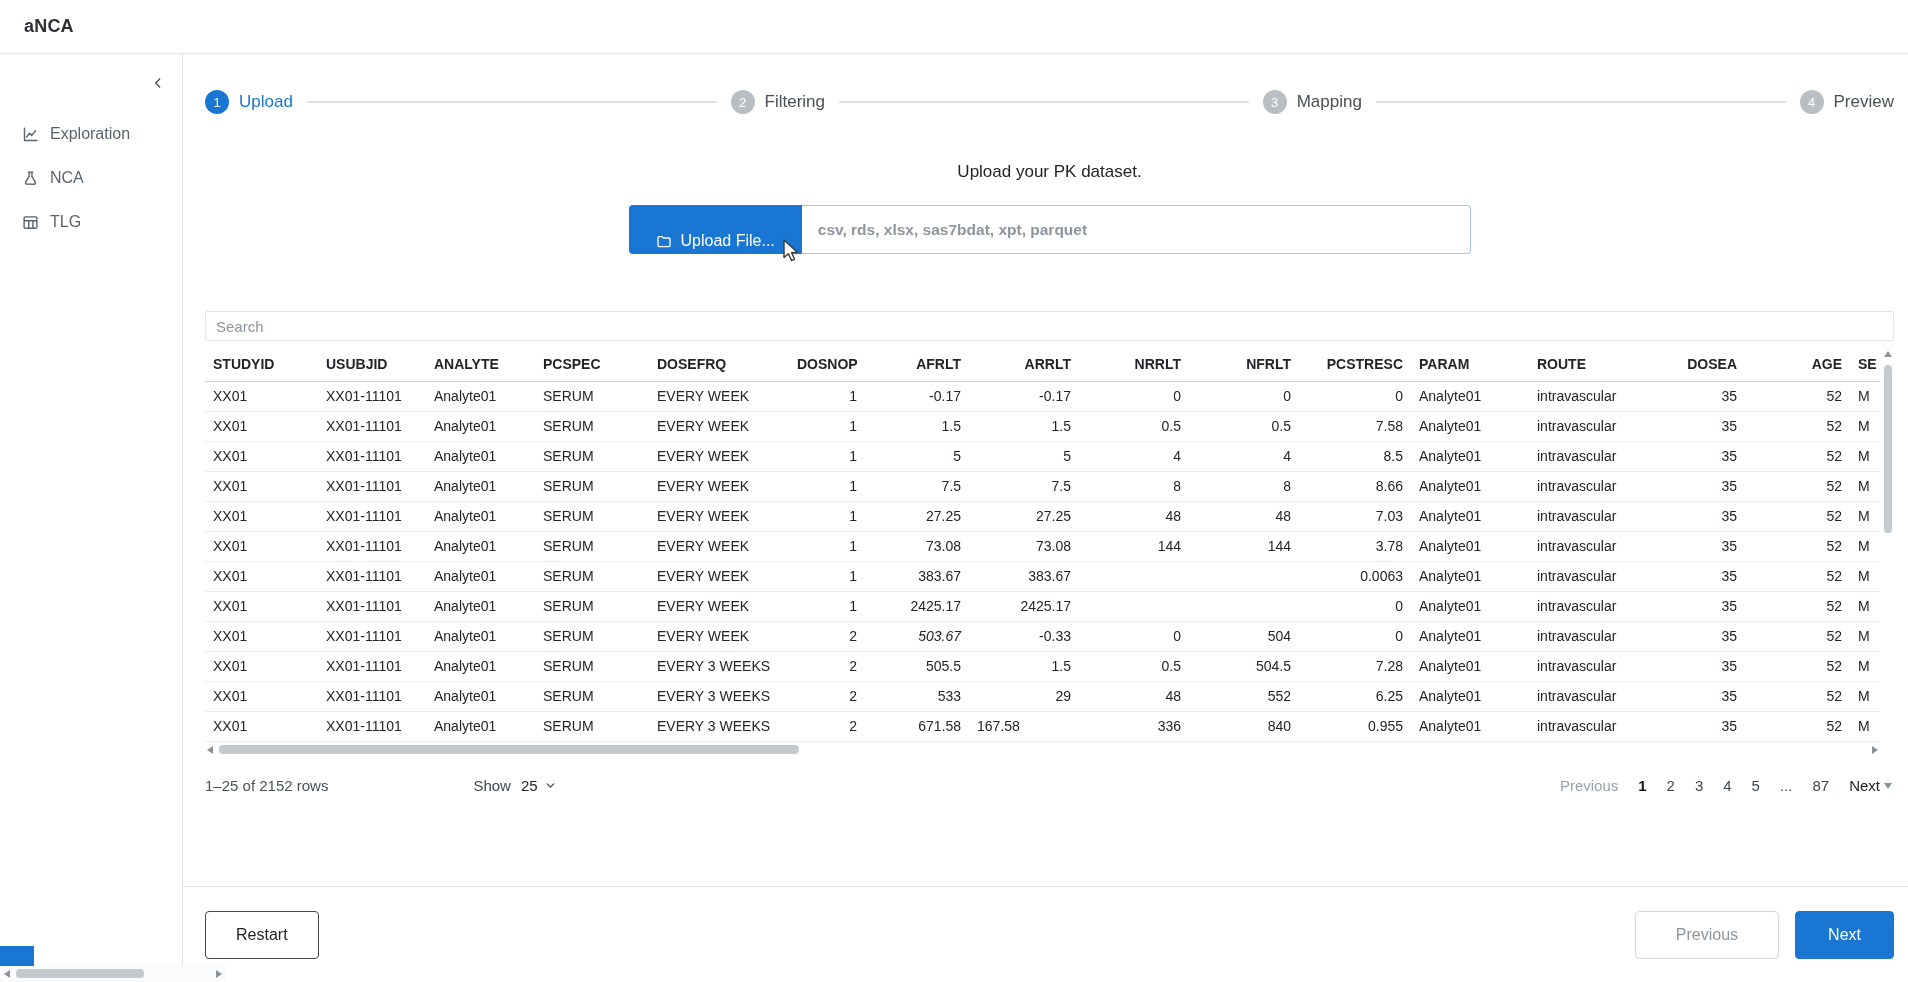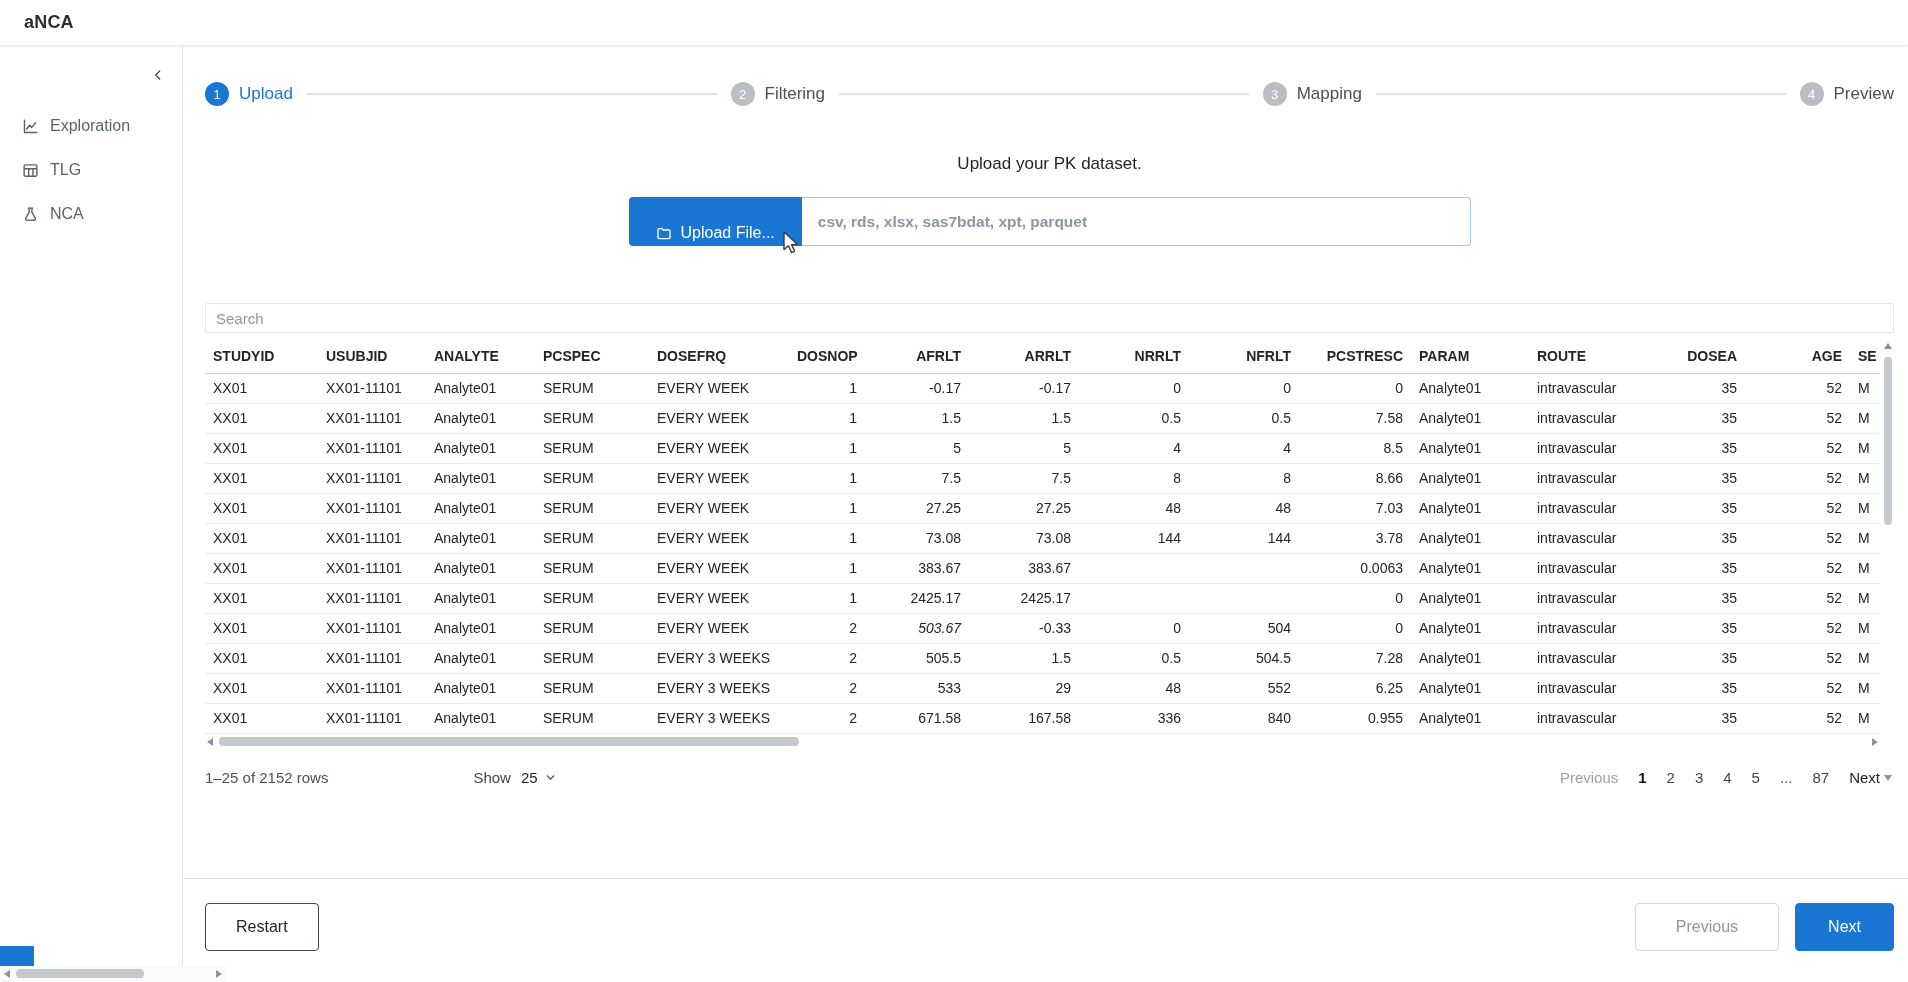--- a/index.html
+++ b/index.html
@@ -9,21 +9,21 @@
     background: #fff; color: #212529; overflow: hidden; position: relative;
   }
   :root {
     --accent: #1976d2;
     --border: #dee2e6;
     --muted: #6c757d;
     --step-inactive: #b8bec4;
   }
 
   
-  .topbar { height: 46px; background:#fff; display:flex; align-items:center; justify-content:space-between;
+  .topbar { height: 54px; background:#fff; display:flex; align-items:center; justify-content:space-between;
     padding: 0 10px 0 24px; border-bottom: 1px solid #e4e8ec; box-shadow: 0 1px 2px rgba(0,0,0,.03);
     position: relative; z-index: 3; }
   .brand { font-size: 18px; font-weight: 600; color:#2b2f33; letter-spacing:.2px; }
   .topbar-right { display:flex; align-items:center; gap:6px; }
   .project-input { width: 330px; height: 40px; border:1px solid #cfd4d9; border-radius:3px; padding:0 12px;
     font-size:15px; color:#212529; font-family:inherit; outline:none; }
   .project-input::placeholder { color:#8d959e; }
   .file-icon { display:flex; color:#3f474e; cursor:pointer; }
 
   
@@ -136,35 +136,35 @@
         <span class="icn">
           <svg viewBox="0 0 24 24" width="17" height="17" fill="none" stroke="currentColor" stroke-width="2" stroke-linecap="round" stroke-linejoin="round">
             <path d="M3.5 3v17.5H21"></path>
               <path d="M6.5 15.5l4.2-5.2 3 3.2 5.3-6.8"></path>
           </svg>
         </span>
         <span>Exploration</span>
       </div>
       <div class="nav-item">
         <span class="icn">
+          <svg viewBox="0 0 24 24" width="17" height="17" fill="none" stroke="currentColor" stroke-width="2" stroke-linecap="round" stroke-linejoin="round">
+            <path d="M9 3h6"></path>
+              <path d="M10 3v6l-4.8 8.2A2 2 0 0 0 7 20h10a2 2 0 0 0 1.8-2.8L14 9V3"></path>
+          </svg>
+        </span>
+        <span>NCA</span>
+      </div>
+      <div class="nav-item">
+        <span class="icn">
           <svg viewBox="0 0 24 24" width="17" height="17" fill="none" stroke="currentColor" stroke-width="2" stroke-linejoin="round">
             <rect x="3" y="4" width="18" height="16" rx="1.5"></rect>
               <path d="M3 9.5h18M9.5 9.5V20M15.5 9.5V20"></path>
           </svg>
         </span>
         <span>TLG</span>
-      </div>
-      <div class="nav-item">
-        <span class="icn">
-          <svg viewBox="0 0 24 24" width="17" height="17" fill="none" stroke="currentColor" stroke-width="2" stroke-linecap="round" stroke-linejoin="round">
-            <path d="M9 3h6"></path>
-              <path d="M10 3v6l-4.8 8.2A2 2 0 0 0 7 20h10a2 2 0 0 0 1.8-2.8L14 9V3"></path>
-          </svg>
-        </span>
-        <span>NCA</span>
       </div>
     </nav>
   </aside>
 
   <main class="main">
 
     <div class="stepper">
       <div class="step active">
         <span class="step-circle">1</span>
         <span class="step-label">Upload</span>
@@ -430,21 +430,21 @@
                 <td style="text-align: left;">M</td>
               </tr>
               <tr>
                 <td style="text-align: left;">XX01</td>
                 <td style="text-align: left;">XX01-11101</td>
                 <td style="text-align: left;">Analyte01</td>
                 <td style="text-align: left;">SERUM</td>
                 <td style="text-align: left;">EVERY 3 WEEKS</td>
                 <td style="text-align: right;">2</td>
                 <td style="text-align: right;">671.58</td>
-                <td style="text-align: right;">167.58</td>
+                <td style="">167.58</td>
                 <td style="text-align: right;">336</td>
                 <td style="text-align: right;">840</td>
                 <td style="text-align: right;">0.955</td>
                 <td style="text-align: left;">Analyte01</td>
                 <td style="text-align: left;">intravascular</td>
                 <td style="text-align: right;">35</td>
                 <td style="text-align: right;">52</td>
                 <td style="text-align: left;">M</td>
               </tr>
             </tbody>

